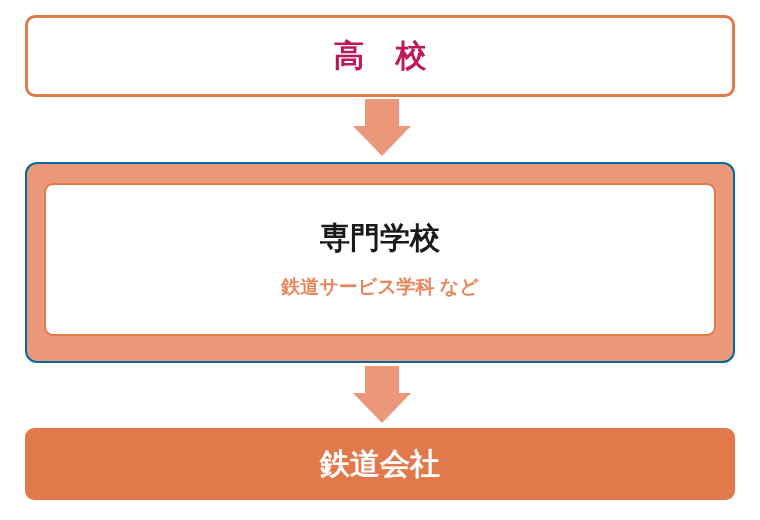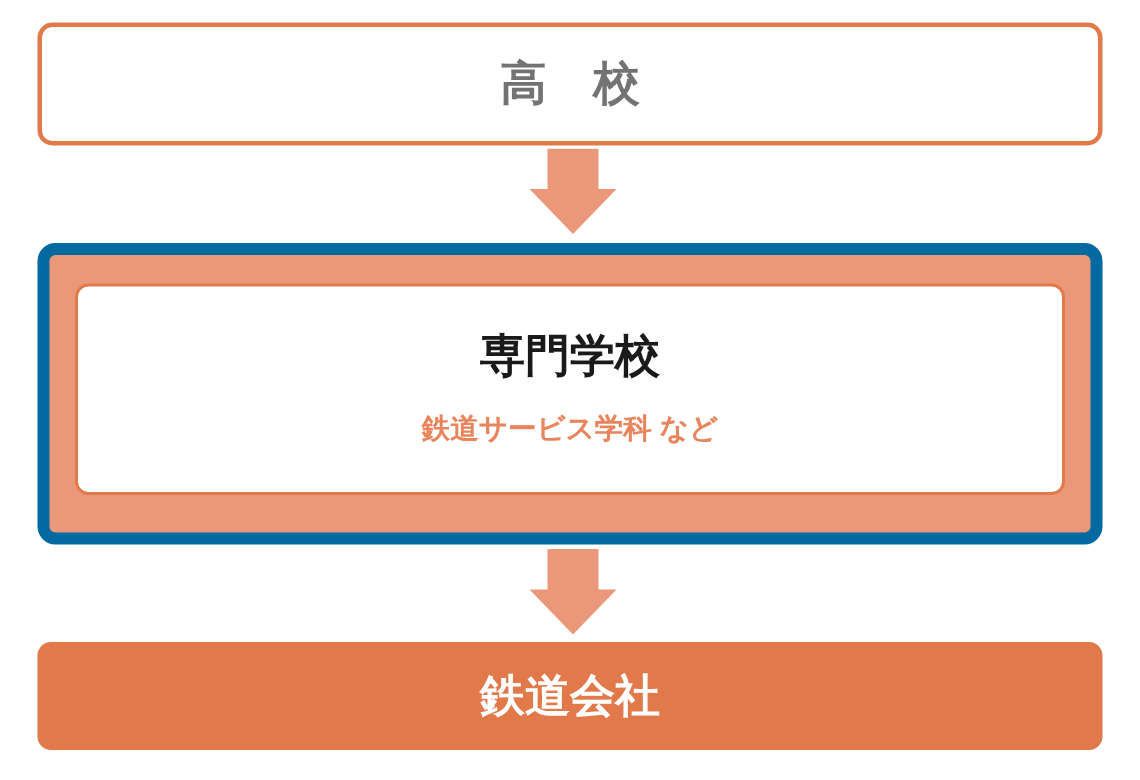--- a/index.html
+++ b/index.html
@@ -17,36 +17,36 @@
   }
 
   
   .top-box {
     left: 25px; top: 15px; width: 710px; height: 82px;
     background: #ffffff;
     border: 3px solid #e1794a;
     border-radius: 10px;
   }
   .top-box .label {
-    font-size: 31px; font-weight: bold; color: #737373;
+    font-size: 31px; font-weight: bold; color: #be185d;
   }
 
   
   .down-arrow {
     position: absolute; left: 353px; width: 58px; height: 57px;
   }
   .down-arrow.first  { top: 99px; }
   .down-arrow.second { top: 366px; }
   .down-arrow svg { display: block; width: 100%; height: 100%; }
 
   
   .mid-group {
     left: 25px; top: 162px; width: 710px; height: 201px;
     background: #eb987a;
-    border: 8px solid #0369a1;
+    border: 2px solid #0369a1;
     border-radius: 12px;
     display: flex; align-items: stretch;
     padding: 19px 17px 25px 17px;
     gap: 25px;
   }
   .mid-card {
     flex: 1 1 0;
     background: #ffffff;
     border: 2px solid #e1794a;
     border-radius: 9px;

